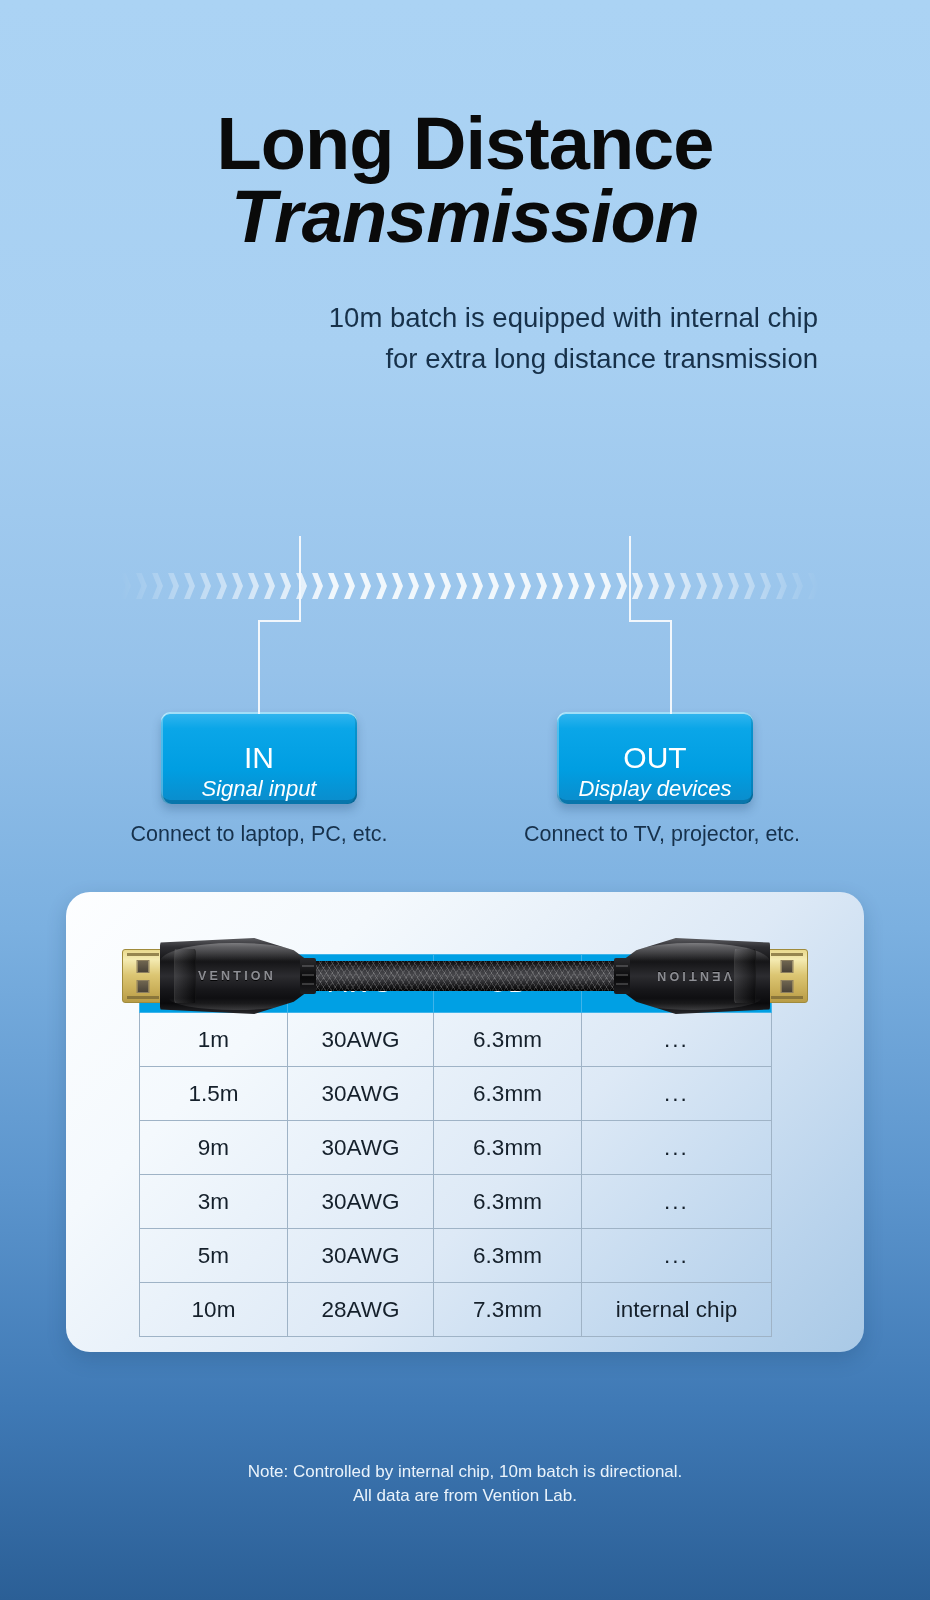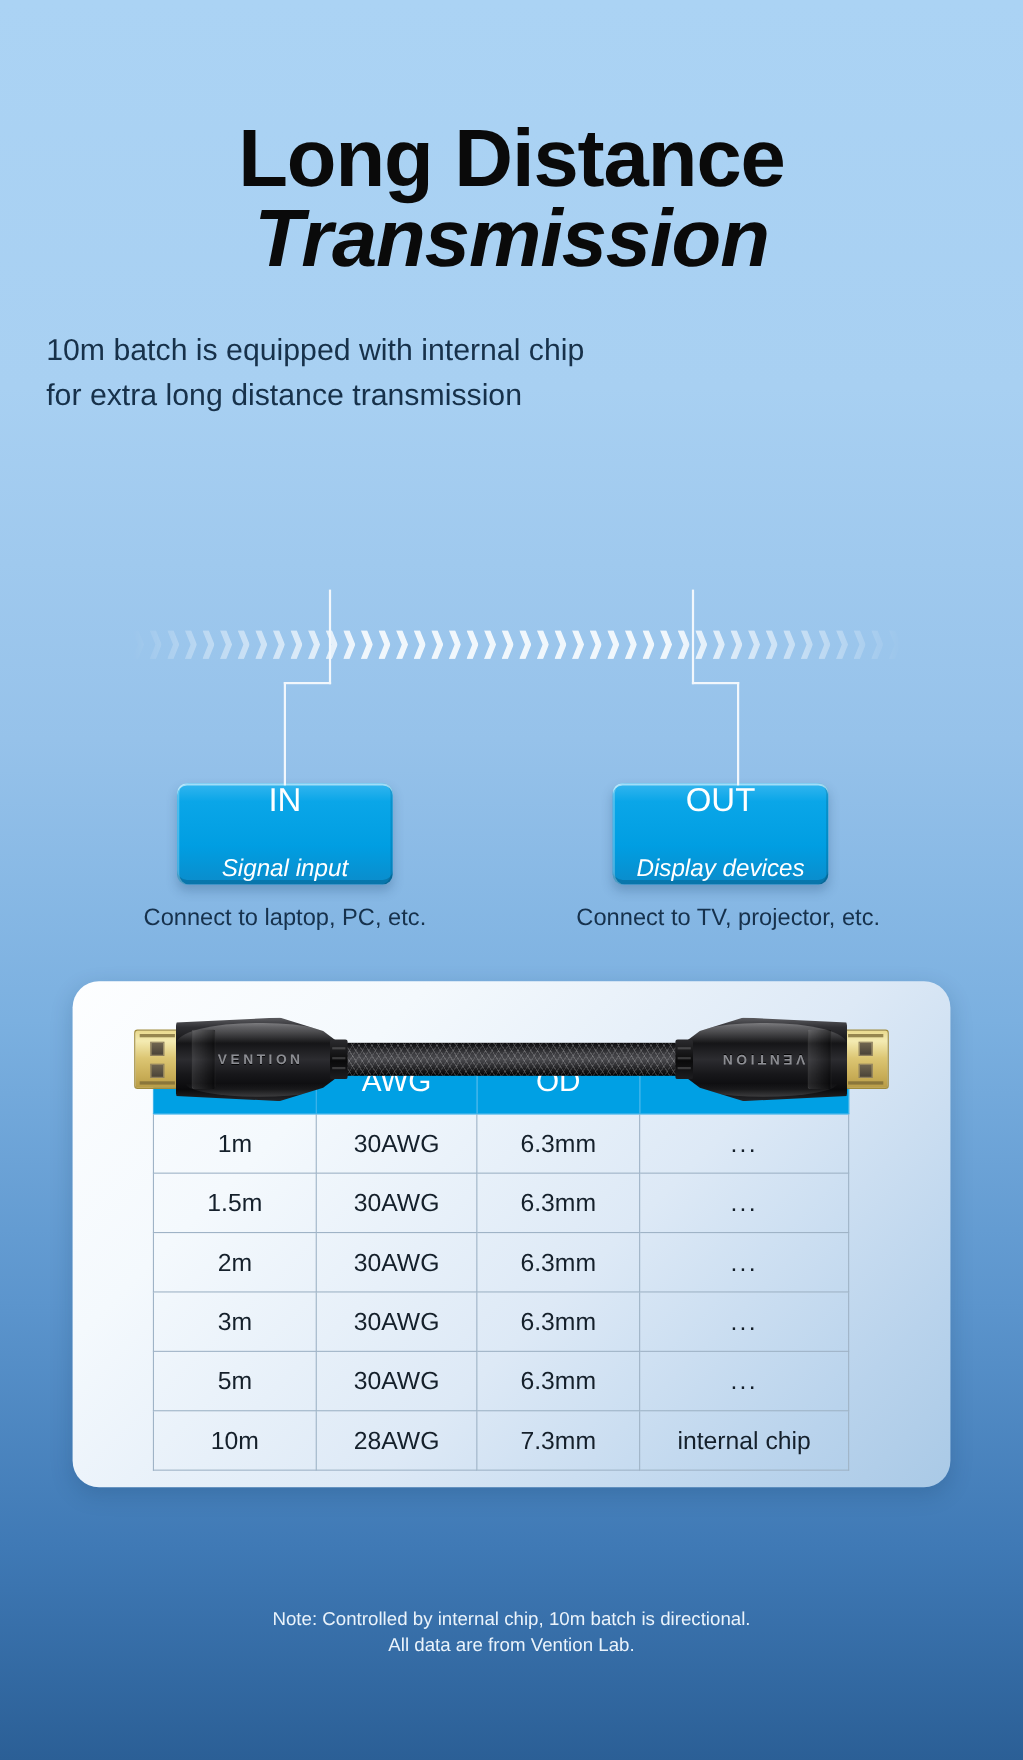--- a/index.html
+++ b/index.html
@@ -33,31 +33,31 @@
     font-size:74px;
     font-weight:bold;
     line-height:0.98;
     color:#0a0a0a;
     letter-spacing:-1px;
   }
   .hero h1 .l2 { display:block;font-style:italic; }
 
   .sub {
     position:absolute; left:0; top:298px; width:818px;
-    text-align:left;
+    text-align:right;
     font-size:27.5px;
     line-height:1.48;
     color:#17314a;
     padding-left:42px;
   }
   .sub span { display:block; }
 
   
   #cable-stage {
-    position:absolute; left:0; top:442px; width:930px; height:185px;
+    position:absolute; left:0; top:455px; width:930px; height:185px;
   }
 
   
   .cord {
     position:absolute; top:506px; left:290px; width:350px; height:30px;
     background:
       repeating-linear-gradient(58deg,
         rgba(255,255,255,.17) 0px, rgba(255,255,255,.17) 1px,
         rgba(0,0,0,0) 1px, rgba(0,0,0,0) 5px),
       repeating-linear-gradient(-58deg,
@@ -174,21 +174,21 @@
     position:absolute; top:712px; width:196px; height:92px;
     border-radius:9px;
     background:linear-gradient(180deg,#35b6ef 0%,#0aa6e8 18%,#009ee2 62%,#0b8ccb 100%);
     box-shadow:
       inset 0 2px 0 rgba(255,255,255,.55),
       inset 2px 0 0 rgba(255,255,255,.28),
       inset -2px 0 0 rgba(0,0,0,.12),
       inset 0 -4px 0 rgba(0,0,0,.16),
       0 6px 10px rgba(20,60,100,.25);
     display:flex; flex-direction:column;
-    align-items:center; justify-content:space-between;
+    align-items:center; justify-content:flex-end;
     color:#fff;
   }
   .callout.in  { left:161px; }
   .callout.out { left:557px; }
   .callout .big   { font-size:30px; line-height:1.05; }
   .callout .small { font-size:22px; line-height:1.35; margin-top:1px;font-style:italic; }
 
   .cap {
     position:absolute; top:822px; width:300px;
     text-align:center; font-size:21.5px; color:#16314c;
@@ -384,21 +384,21 @@
           <td>6.3mm</td>
           <td class="dots">...</td>
         </tr>
         <tr>
           <td>1.5m</td>
           <td>30AWG</td>
           <td>6.3mm</td>
           <td class="dots">...</td>
         </tr>
         <tr>
-          <td>2m</td>
+          <td>9m</td>
           <td>30AWG</td>
           <td>6.3mm</td>
           <td class="dots">...</td>
         </tr>
         <tr>
           <td>3m</td>
           <td>30AWG</td>
           <td>6.3mm</td>
           <td class="dots">...</td>
         </tr>

